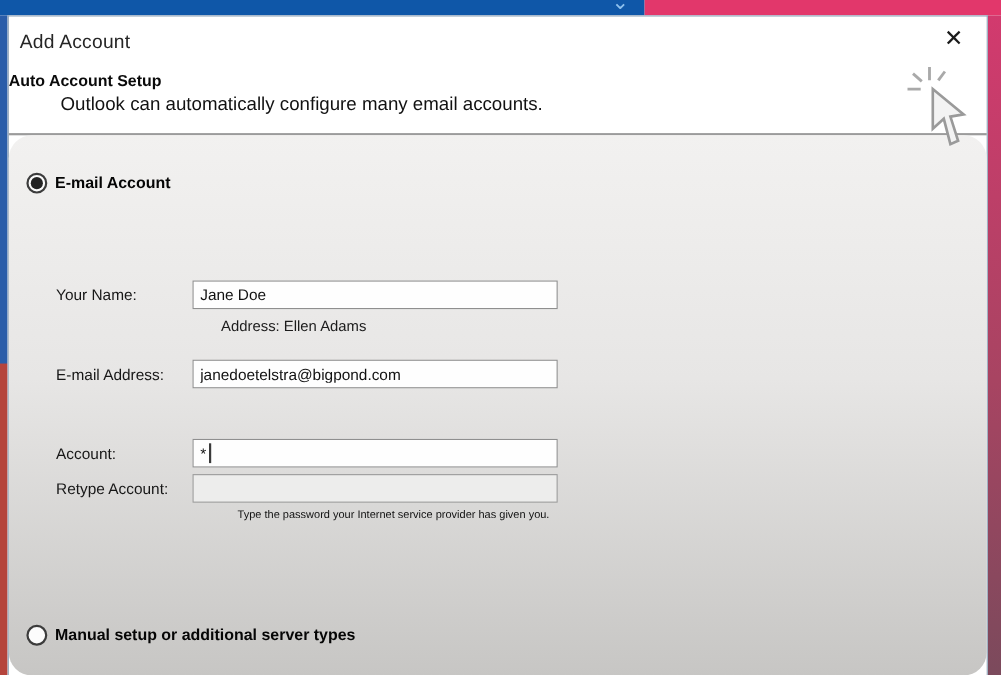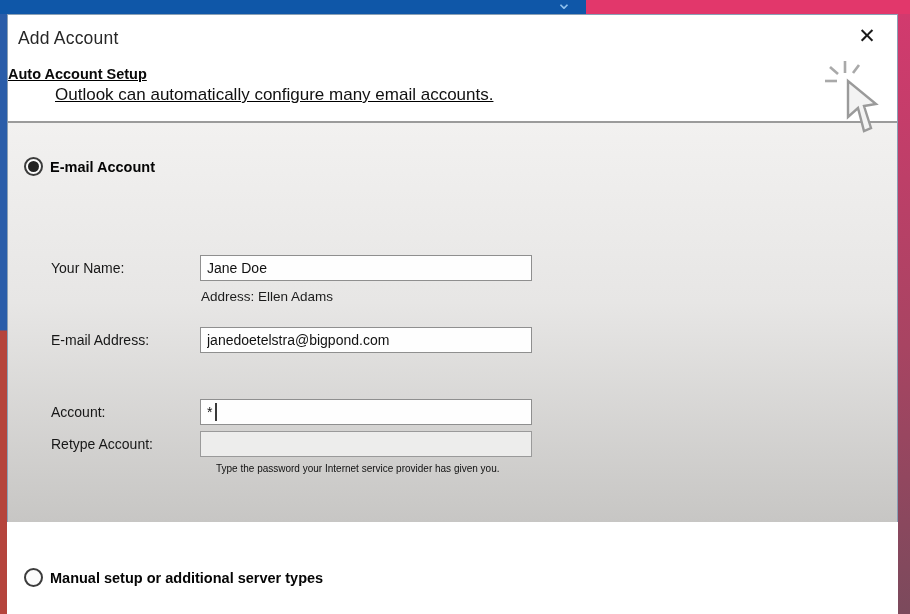--- a/index.html
+++ b/index.html
@@ -12,51 +12,51 @@
   .topbar { position: absolute; top: 0; left: 0; width: 910px; height: 14px; }
   .topbar-blue { position: absolute; left: 0; top: 0; width: 586px; height: 14px; background: #0f57a8; }
   .topbar-pink { position: absolute; left: 586px; top: 0; width: 324px; height: 14px; background: #e2376b; }
   .topbar-chevron { position: absolute; left: 556px; top: -7px; color: #8fc1ee; font-size: 19px; line-height: 19px; }
   .strip-left { position: absolute; left: 0; top: 14px; width: 7px; height: 600px;
     background: linear-gradient(180deg, #2a5da9 0px, #2a5da9 316px, #b5443c 317px, #b5443c 100%); }
   .strip-right { position: absolute; left: 898px; top: 14px; width: 12px; height: 600px;
     background: linear-gradient(180deg, #d23a6e 0%, #a84462 55%, #7b4a5c 100%); }
 
   
-  .dialog { position: absolute; left: 7px; top: 14px; width: 891px; height: 508px;
-    background: #ffffff; border: 1px solid #8aa0b5; border-bottom: none; text-decoration: underline; }
+  .dialog { position: absolute; left: 7px; top: 14px; width: 891px; height: 600px;
+    background: #ffffff; border: 1px solid #8aa0b5; border-bottom: none; }
 
   .titlebar { position: relative; height: 46px; }
   .dlg-title { position: absolute; left: 10px; top: 13px; font-size: 17.5px; color: #262626; letter-spacing: 0.2px; }
   .close-btn { position: absolute; right: 16px; top: 7px; width: 28px; height: 28px;
     font-size: 21px; font-weight: 300; color: #1a1a1a; text-align: center; line-height: 28px; cursor: pointer; }
 
   .hdr { position: relative; height: 62px; border-bottom: 2px solid #9b9b9b; }
   .hdr-title { padding-top: 5px; font-size: 14.5px; font-weight: bold; color: #0a0a0a; }
   .hdr-sub { margin-left: 47px; margin-top: 3px; font-size: 17px; color: #111111; }
 
   .click-cursor { position: absolute; right: 14px; top: 44px; z-index: 5; }
 
   .dlg-body { position: absolute; left: 0; top: 108px; right: 0; bottom: 0;
-    background: linear-gradient(180deg, #f2f1f0 0%, #e7e6e5 45%, #c7c6c4 100%); }
+    background: linear-gradient(180deg, #f2f1f0 0%, #e7e6e5 45%, #c7c6c4 100%); border-radius: 21px; }
 
   
   .radio-row { position: absolute; display: flex; align-items: center; }
   .radio-row.r1 { left: 16px; top: 34px; }
   .radio-row.r2 { left: 16px; top: 445px; }
   .radio-circle { width: 19px; height: 19px; border-radius: 50%; border: 2px solid #3c3c3c;
     background: #fcfcfc; position: relative; flex: 0 0 auto; }
   .radio-circle.selected::after { content: ""; position: absolute; left: 2px; top: 2px;
     width: 11px; height: 11px; border-radius: 50%; background: #242424; }
   .radio-label { margin-left: 7px; font-size: 14.5px; font-weight: bold; color: #050505; }
 
   
   .form-row { position: absolute; left: 0; }
   .form-label { position: absolute; left: 43px; font-size: 14px; color: #171717; line-height: 26px; white-space: nowrap; }
-  .input-wrap { position: absolute; left: 192px; width: 332px; height: 26px; }
+  .input-wrap { position: absolute; left: 167px; width: 332px; height: 26px; }
   .text-input { width: 332px; height: 26px; border: 1px solid #8f8f8f; background: #fefefe;
     font-family: "Liberation Sans", sans-serif; font-size: 14px; color: #111; padding: 0 6px; outline: none; }
   .text-input.dim { background: #ededec; border-color: #9a9a9a; }
   .caret { position: absolute; left: 15px; top: 4px; width: 2px; height: 18px; background: #3a3a3a; }
 
   .row-name   { top: 132px; }
   .row-email  { top: 204px; }
   .row-pwd    { top: 276px; }
   .row-retype { top: 308px; }
 

